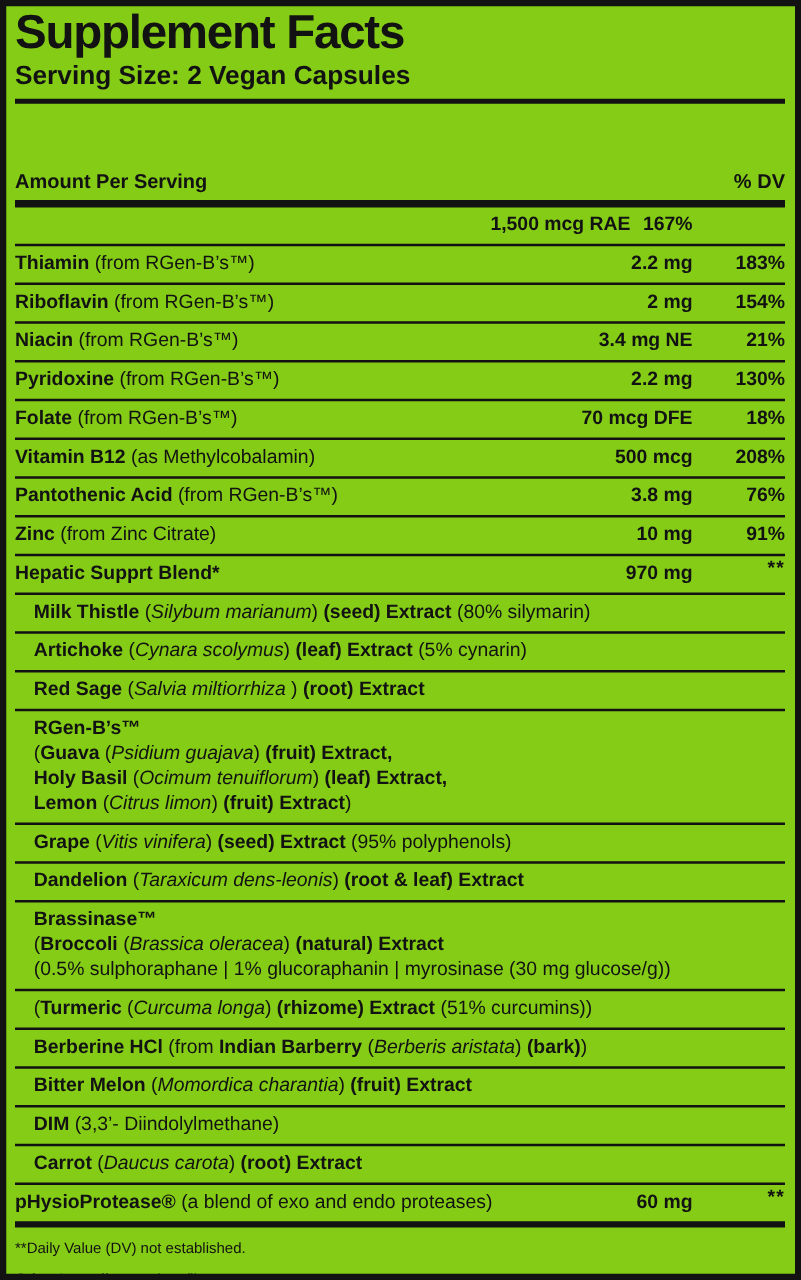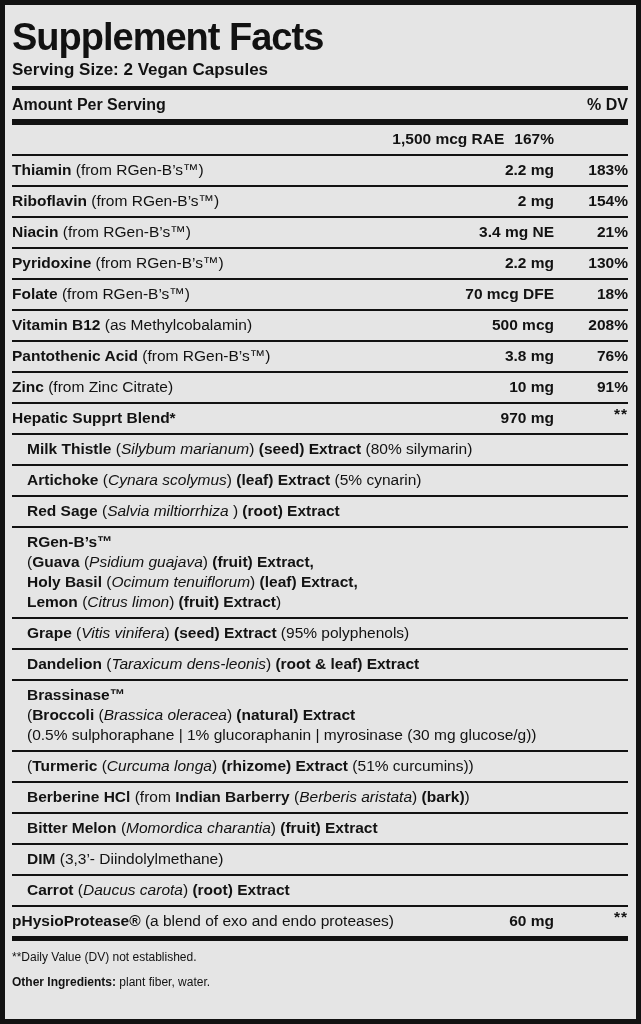--- a/index.html
+++ b/index.html
@@ -1,30 +1,30 @@
 <!DOCTYPE html>
 <html><head>
 <meta charset="utf-8">
 <style>
   * { margin:0; padding:0; box-sizing:border-box; }
   html,body { width:641px; height:1024px; background:#ffffff; }
   body { font-family:"Liberation Sans", sans-serif; color:#121212; }
   .label {
-    width:641px; height:1024px; background:#e5e5e5;
+    width:641px; height:1024px; background:#84cc16;
     border:5px solid #121212;
-    padding:12px 8px 0 7px;
+    padding:1px 8px 0 7px;
     overflow:hidden;
   }
   .title { font-size:38px; font-weight:900; letter-spacing:-1px; line-height:1.08; }
-  .serving { font-size:17px; font-weight:700; margin:2px 0 6px; }
+  .serving { font-size:21px; font-weight:700; margin:2px 0 6px; }
   .bar { background:#121212; height:4px; }
   .bar.thick { height:6px; }
   .bar.end { height:5px; }
   .header-row { display:flex; justify-content:space-between; align-items:flex-end;
-    font-size:16px; font-weight:700; padding:6px 0 5px; }
+    font-size:16px; font-weight:700; padding:6px 0 5px;margin-top:48px; }
   .row {
     display:grid; grid-template-columns:1fr max-content 64px; column-gap:10px;
     align-items:start;
     font-size:15.5px; line-height:20px;
     padding:4px 0 5px; border-bottom:2px solid #121212;
   }
   .cell-name { text-align:left; }
   .cell-amount { font-weight:700; text-align:right; white-space:nowrap; }
   .cell-dv { font-weight:700; text-align:right; }
   .cell-dv.star { transform:translateY(-4px); letter-spacing:1px; }

